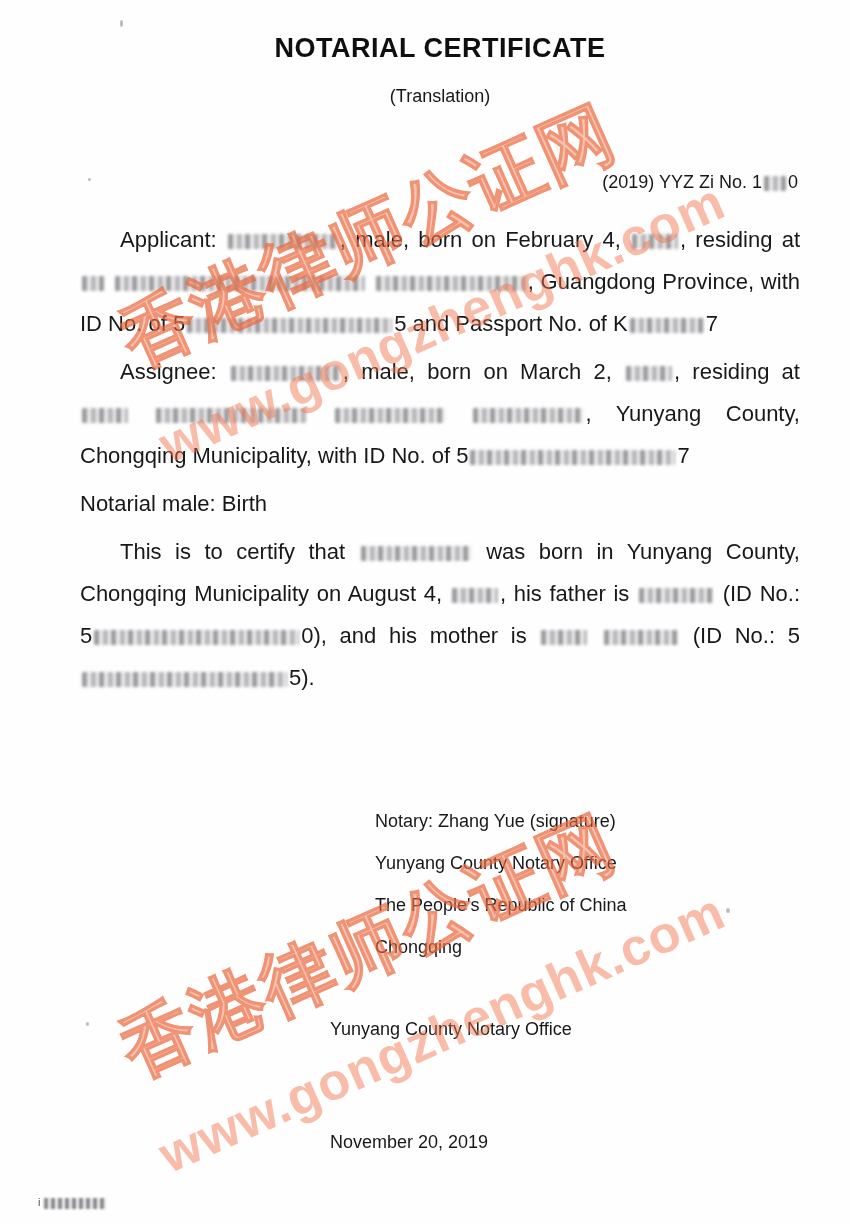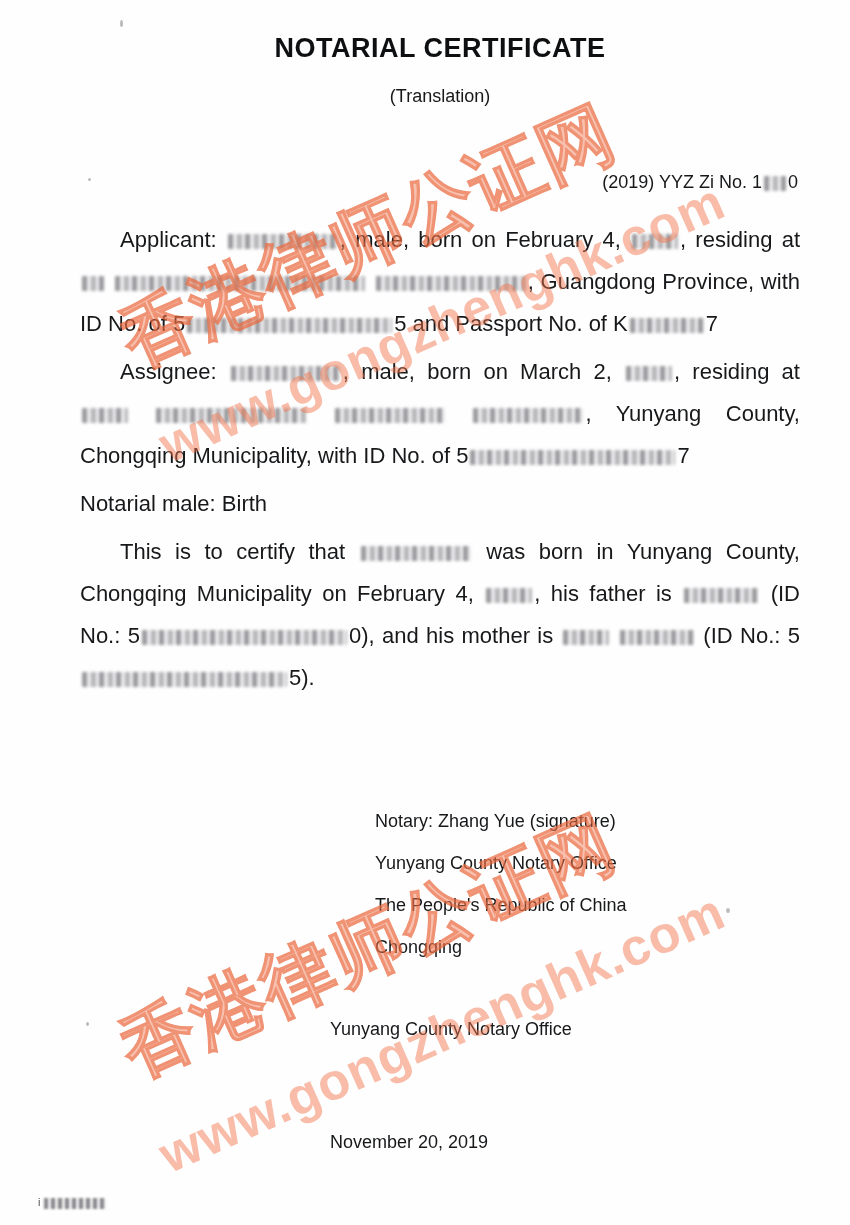--- a/index.html
+++ b/index.html
@@ -207,21 +207,21 @@
       <span class="redact r-lg"></span><span>, Yunyang County,</span>
       <span>Chongqing Municipality, with ID No. of 5</span><span class="redact r-xxl"></span><span>7</span>
     </div>
 
     <div class="para tight">Notarial male: Birth</div>
 
     <div class="para indent tight">
       <span>This is to certify that</span>
       <span class="redact r-lg"></span>
       <span>was born in Yunyang County, Chongqing</span>
-      <span>Municipality on February 4,</span>
+      <span>Municipality on August 4,</span>
       <span class="redact r-sm"></span><span>, his father is</span>
       <span class="redact r-md"></span>
       <span>(ID   No.:</span>
       <span>5</span><span class="redact r-xxl"></span><span>0),    and    his    mother    is</span>
       <span class="redact r-sm"></span>
       <span class="redact r-md"></span>
       <span>(ID    No.:</span>
       <span>5</span><span class="redact r-xxl"></span><span>5).</span>
     </div>
 

